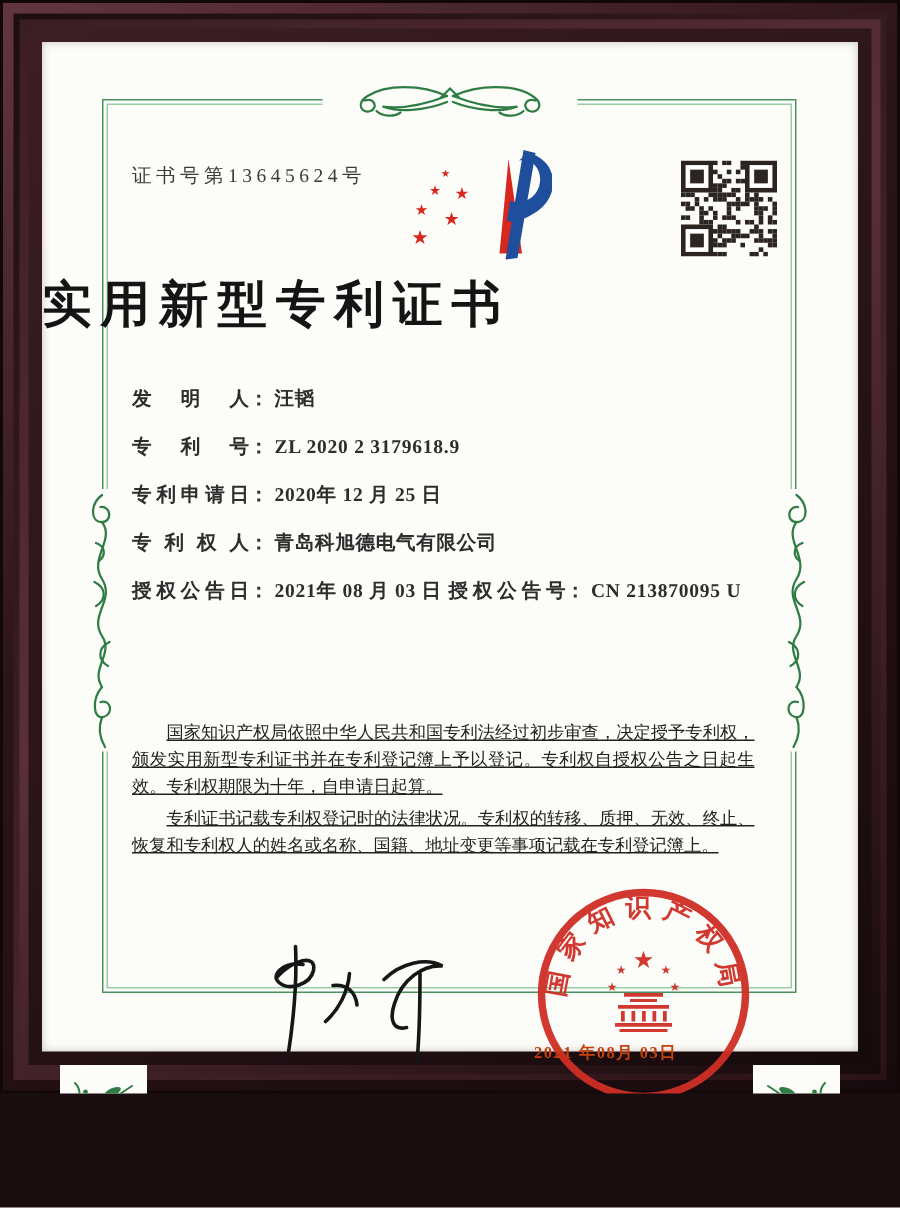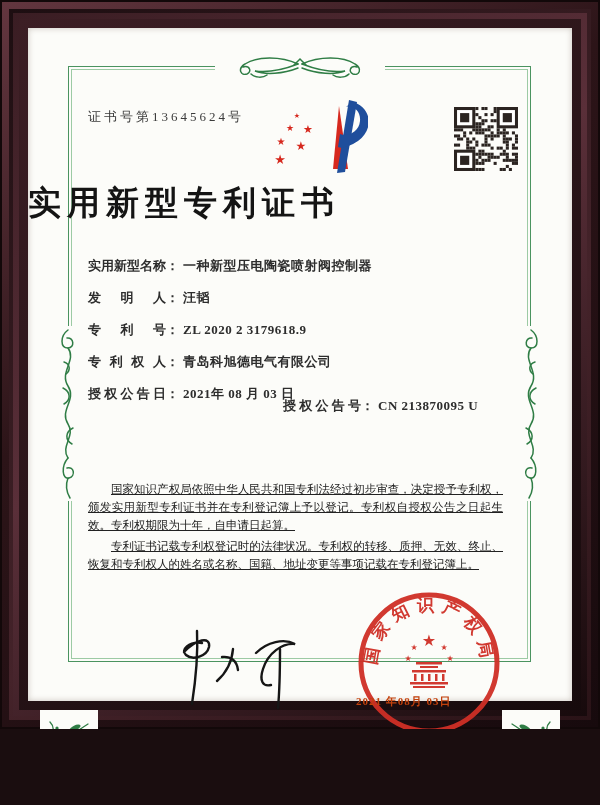--- a/index.html
+++ b/index.html
@@ -27,21 +27,21 @@
   .cert-no{position:absolute;left:60px;top:80px;font-size:13px;letter-spacing:3px;color:#3b3b3b;}
   .logo{position:absolute;left:210px;top:66px;width:130px;height:95px;}
   .qr{position:absolute;left:426px;top:79px;width:64px;height:64px;}
   .title{position:absolute;left:0;right:56px;top:153px;
          font-size:33px;font-weight:700;letter-spacing:6px;color:#141414;}
   .fields{position:absolute;left:60px;right:55px;top:230px;font-size:13px;color:#2d2d2d;}
   .row{position:relative;line-height:16px;margin-bottom:16px;font-weight:600;white-space:nowrap;}
   .lbl{display:inline-block;width:78px;text-align:justify;text-align-last:justify;
        -moz-text-align-last:justify;vertical-align:top;}
   .val{margin-left:4px;letter-spacing:.5px;}
-  .grant-right{position:absolute;left:195px;top:12px;}
+  .grant-right{position:absolute;left:195px;top:0;padding-left:16px;}
   .paras{position:absolute;left:60px;right:57px;top:452px;font-size:11.5px;line-height:18px;
          color:#222;text-align:justify;}
   .paras p{margin:0 12px 3px 0;text-indent:2em;text-decoration:underline;}
   .signer{position:absolute;left:62px;top:620px;font-family:"Liberation Sans","DejaVu Sans",sans-serif;
           font-size:14px;font-weight:600;color:#262626;letter-spacing:2px;line-height:28px;}
   .signature{position:absolute;left:128px;top:596px;width:175px;height:95px;}
   .seal{position:absolute;left:316px;top:550px;width:170px;height:170px;opacity:.95;}
   .seal-date{position:absolute;left:328px;top:666px;width:170px;font-size:11px;font-weight:700;
              color:#c2410c;letter-spacing:1px;}
 </style>
@@ -305,27 +305,27 @@
           <rect x="0" y="42" width="21" height="21" fill="#2b2421"></rect>
           <rect x="3" y="45" width="15" height="15" fill="#fff"></rect>
           <rect x="6" y="48" width="9" height="9" fill="#2b2421"></rect>
         </svg>
     </div>
 
     <div class="title">实用新型专利证书</div>
 
     <div class="fields">
       <div class="row">
-        <span class="lbl">实用新型名称</span><span>：</span><span class="val">一种新型压电陶瓷喷射阀控制器</span>
-      </div>
-      <div class="row">
         <span class="lbl">发明人</span><span>：</span><span class="val">汪韬</span>
       </div>
       <div class="row">
         <span class="lbl">专利号</span><span>：</span><span class="val">ZL 2020 2 3179618.9</span>
+      </div>
+      <div class="row">
+        <span class="lbl">专利申请日</span><span>：</span><span class="val">2020年 12 月 25 日</span>
       </div>
       <div class="row">
         <span class="lbl">专利权人</span><span>：</span><span class="val">青岛科旭德电气有限公司</span>
       </div>
       <div class="row">
         <span class="lbl">授权公告日</span><span>：</span><span class="val">2021年 08 月 03 日</span>
         <span class="grant-right">
           <span class="lbl">授权公告号</span><span>：</span><span class="val">CN 213870095 U</span>
         </span>
       </div>

